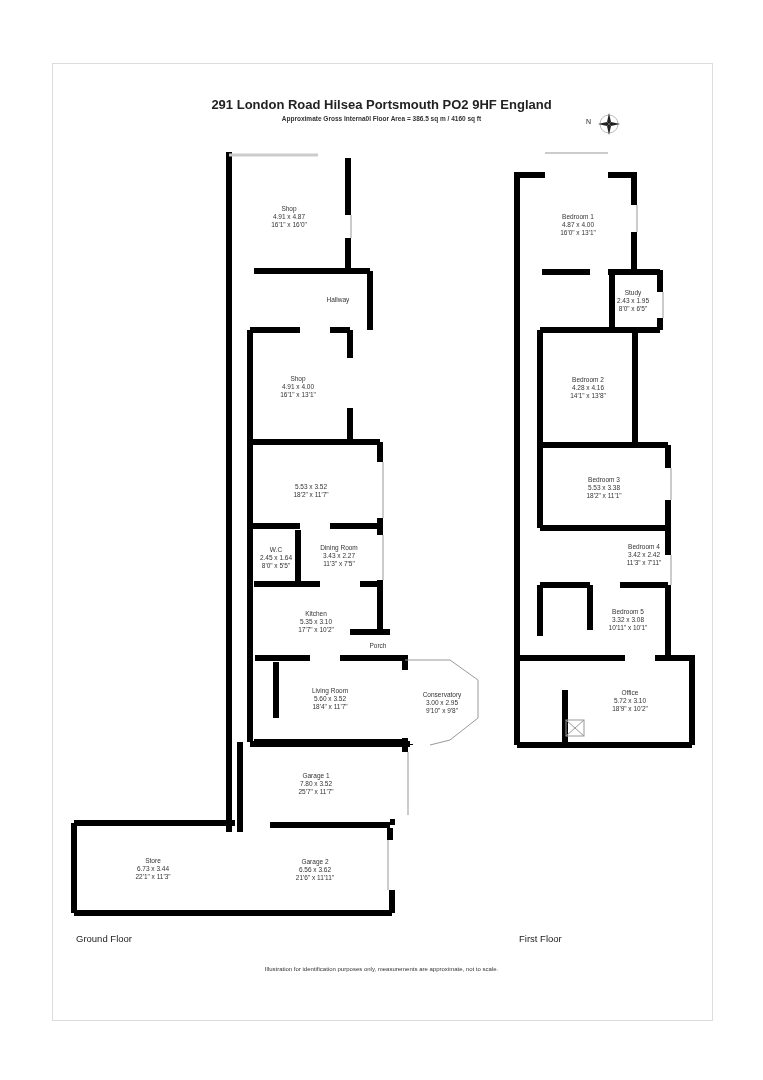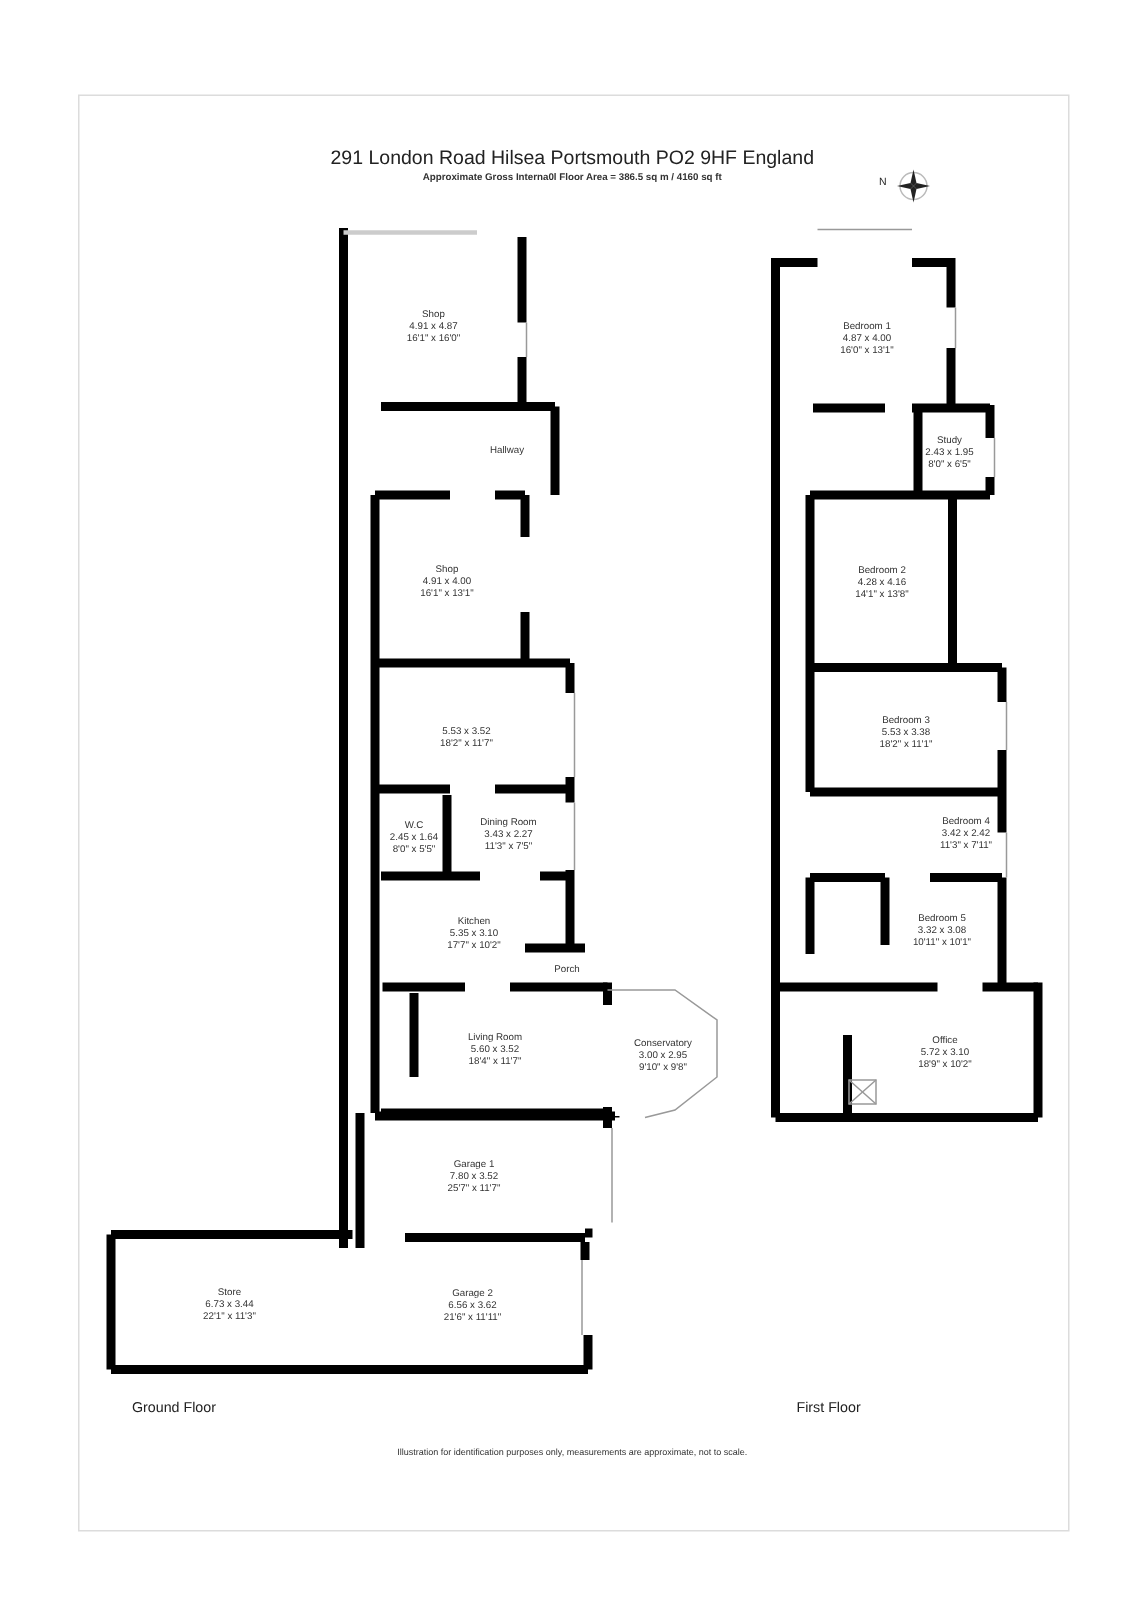--- a/index.html
+++ b/index.html
@@ -1,21 +1,21 @@
 <!DOCTYPE html>
 <html><head>
 <meta charset="utf-8">
 <style>
   html, body { margin:0; padding:0; background:#ffffff; }
   body { width:763px; height:1080px; position:relative; overflow:hidden; font-family:"Liberation Sans", sans-serif; color:#222; }
   .sheet { position:absolute; left:52px; top:63px; width:659px; height:956px; border:1px solid #dcdcdc; background:#fff; }
-  .title { position:absolute; left:0; width:763px; top:97px; text-align:center; font-size:13px; color:#222; }
+  .title { position:absolute; left:0; width:763px; top:97px; text-align:center; font-size:13px; color:#222;font-weight:bold; }
   .subtitle { position:absolute; left:0; width:763px; top:115px; text-align:center; font-size:6.5px; font-weight:bold; color:#333; }
   .compass { position:absolute; left:586px; top:112px; width:40px; height:24px; }
-  .floor-label { position:absolute; font-size:9.5px; color:#222;margin-left:12px; }
+  .floor-label { position:absolute; font-size:9.5px; color:#222; }
   .disclaimer { position:absolute; left:0; width:763px; top:966px; text-align:center; font-size:6px; color:#333; }
   svg.plan { position:absolute; left:0; top:0; }
   .room-label { font-family:"Liberation Sans", sans-serif; font-size:6.5px; fill:#333; text-anchor:middle; }
 </style>
 </head>
 <body>
 
 <div class="sheet"></div>
 
 <div class="title">291 London Road Hilsea Portsmouth PO2 9HF England</div>

